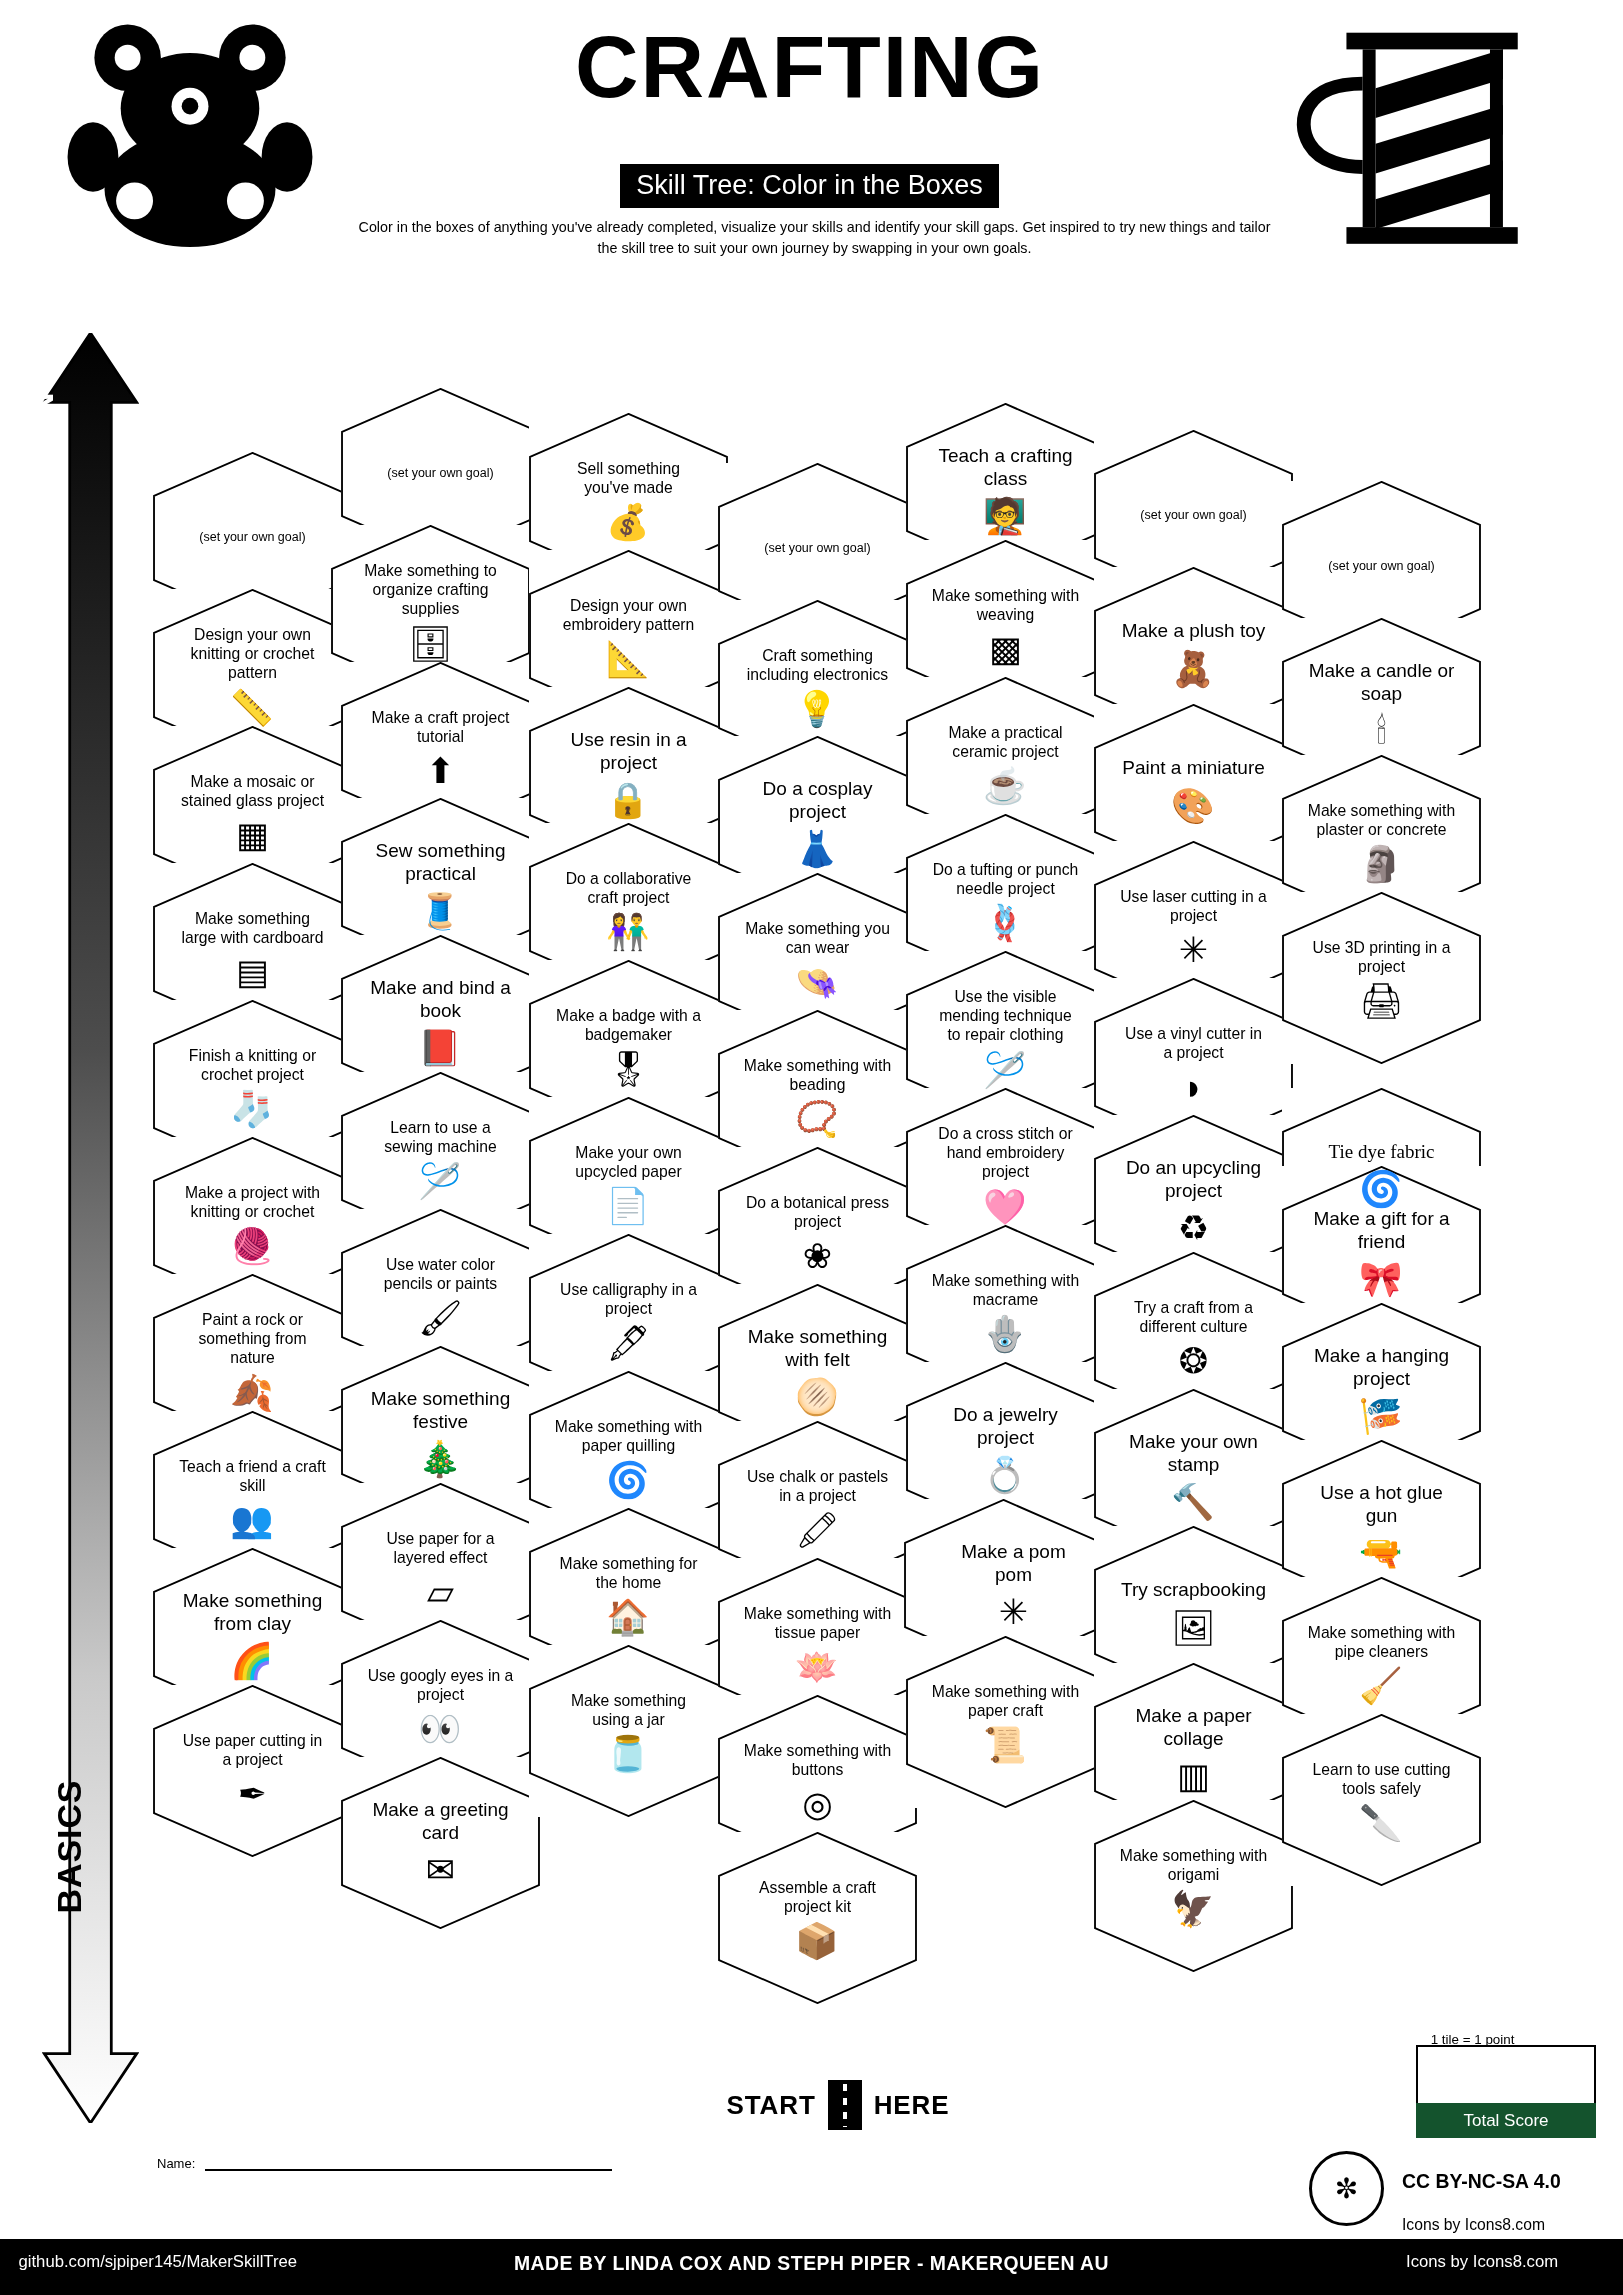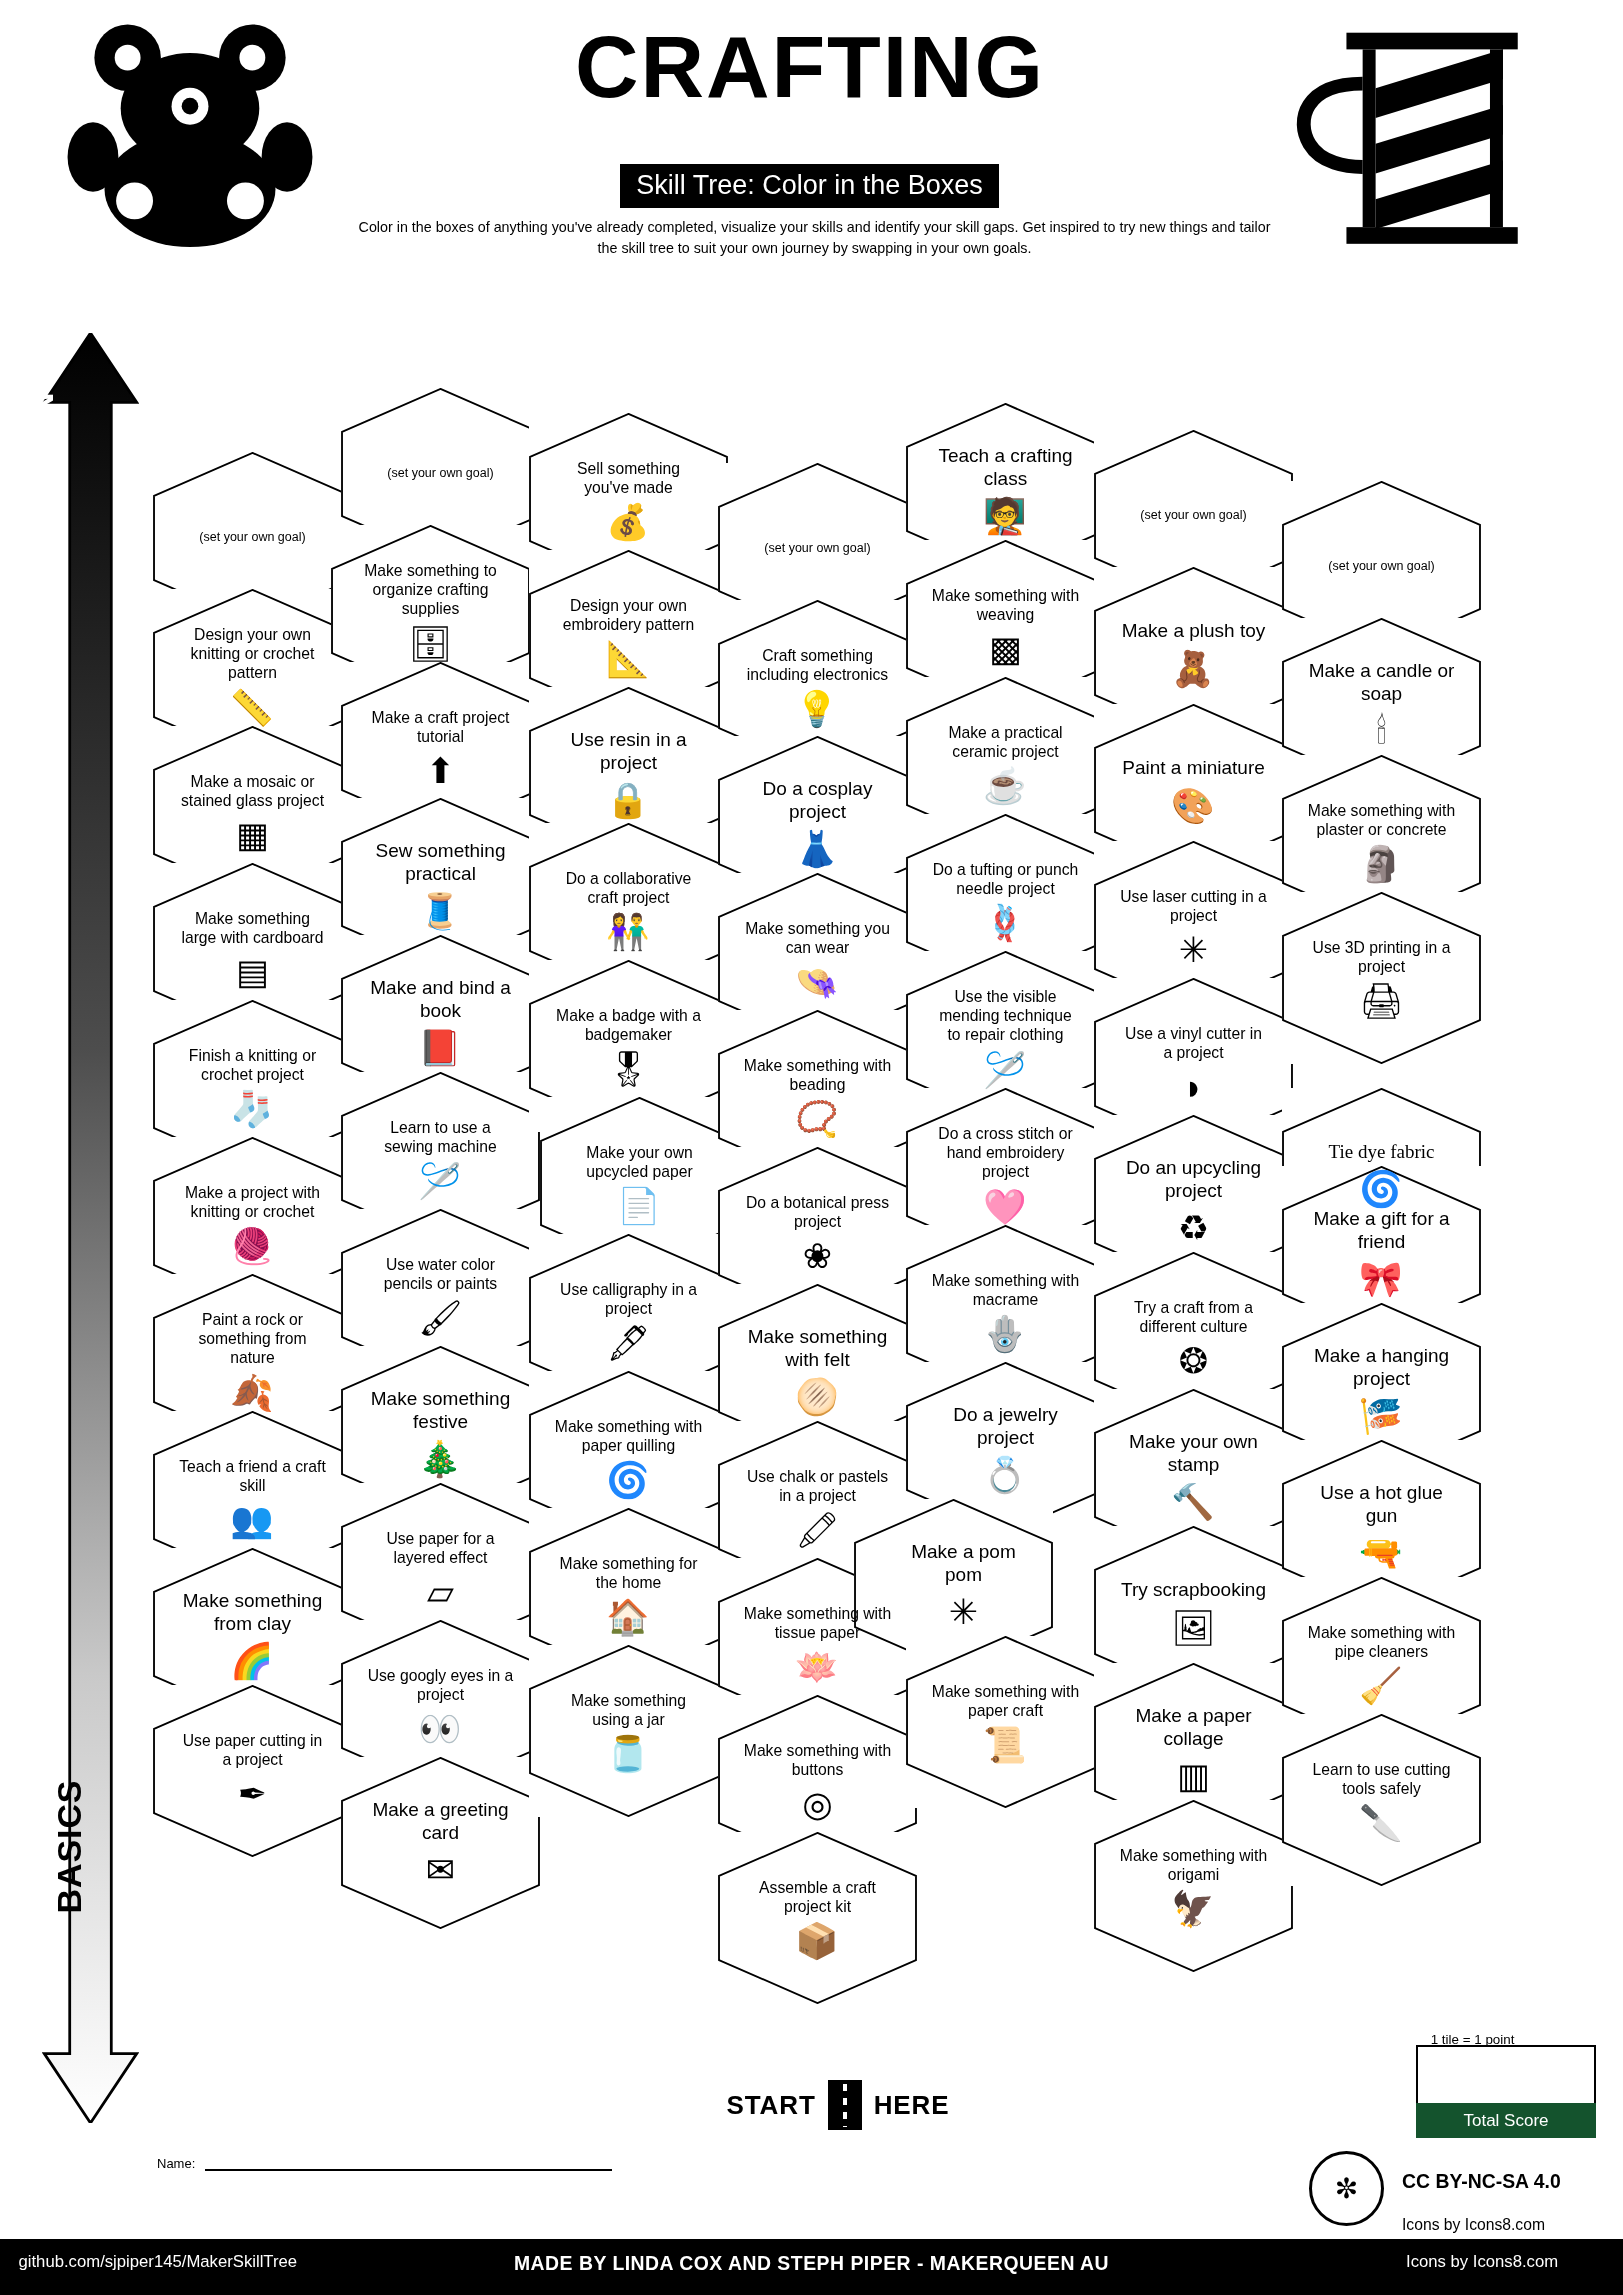--- a/index.html
+++ b/index.html
@@ -372,21 +372,21 @@
     </div>
     <div class="hex" style="left: 529px; top: 960px;">
       <svg class="hexbg" viewBox="0 0 430 372">
         <polygon points="215,2 428,95 428,277 215,370 2,277 2,95" fill="#ffffff" stroke="#000000" stroke-width="4"></polygon>
       </svg>
       <div class="content">
         <div class="label">Make a badge with a badgemaker</div>
         <div class="glyph">🎖</div>
       </div>
     </div>
-    <div class="hex" style="left: 540px; top: 1097px;">
+    <div class="hex" style="left: 529px; top: 1097px;">
       <svg class="hexbg" viewBox="0 0 430 372">
         <polygon points="215,2 428,95 428,277 215,370 2,277 2,95" fill="#ffffff" stroke="#000000" stroke-width="4"></polygon>
       </svg>
       <div class="content">
         <div class="label">Make your own upcycled paper</div>
         <div class="glyph">📄</div>
       </div>
     </div>
     <div class="hex" style="left: 529px; top: 1234px;">
       <svg class="hexbg" viewBox="0 0 430 372">
@@ -587,21 +587,21 @@
     </div>
     <div class="hex big" style="left: 906px; top: 1362px;">
       <svg class="hexbg" viewBox="0 0 430 372">
         <polygon points="215,2 428,95 428,277 215,370 2,277 2,95" fill="#ffffff" stroke="#000000" stroke-width="4"></polygon>
       </svg>
       <div class="content">
         <div class="label">Do a jewelry project</div>
         <div class="glyph">💍</div>
       </div>
     </div>
-    <div class="hex big" style="left: 854px; top: 1499px; padding-left: 20px;">
+    <div class="hex big" style="left: 904px; top: 1499px; padding-left: 20px;">
       <svg class="hexbg" viewBox="0 0 430 372">
         <polygon points="215,2 428,95 428,277 215,370 2,277 2,95" fill="#ffffff" stroke="#000000" stroke-width="4"></polygon>
       </svg>
       <div class="content">
         <div class="label">Make a pom pom</div>
         <div class="glyph">✳</div>
       </div>
     </div>
     <div class="hex" style="left: 906px; top: 1636px;">
       <svg class="hexbg" viewBox="0 0 430 372">

